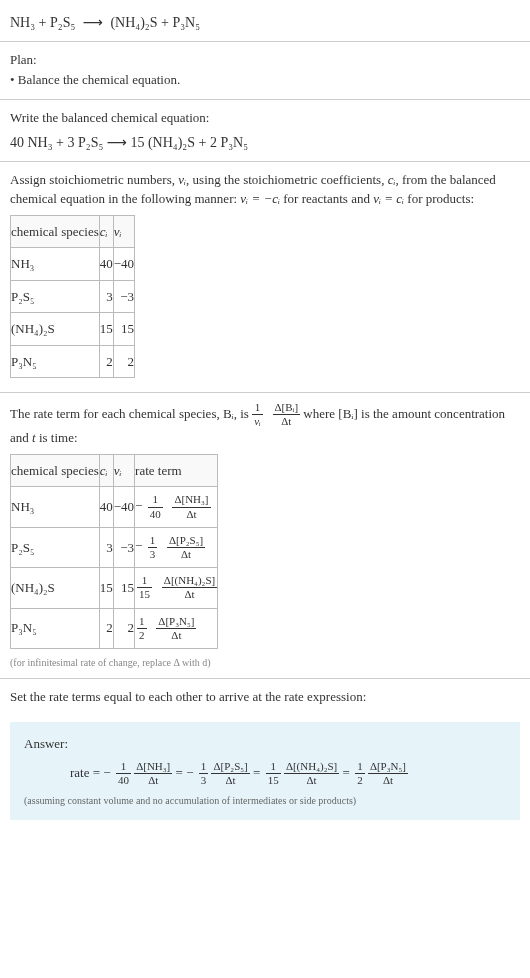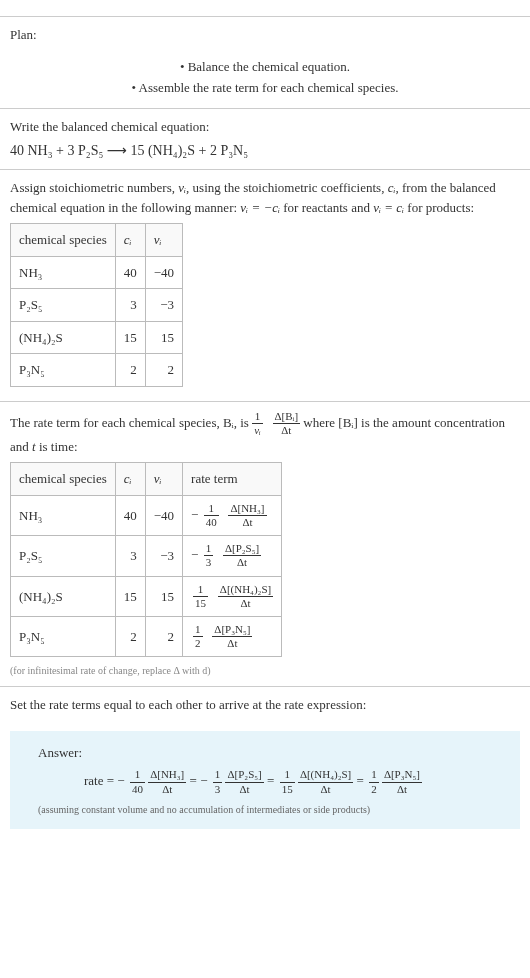--- a/index.html
+++ b/index.html
@@ -1,51 +1,55 @@
 <!DOCTYPE html>
 <html><head>
 <meta charset="utf-8">
 <style>
 * { margin: 0; padding: 0; box-sizing: border-box; }
 body { font-family: Georgia, 'Times New Roman', serif; background: #fff; color: #333; width: 530px; font-size: 13px; line-height: 1.5; }
 .section { padding: 8px 10px; }
 hr { border: none; border-top: 1px solid #ccc; margin: 0; }
 .formula { font-size: 14px; margin-top: 4px; }
-.plan-list { margin-top: 12px; text-align: center; }
+.plan-list { margin-top: 0; }
 .plan-item { margin-bottom: 2px; }
 table { border-collapse: collapse; margin: 6px 0; }
-th, td { border: 1px solid #bbb; padding: 6px 8px; text-align: left; font-weight: normal; margin-top: 16px; }
+th, td { border: 1px solid #bbb; padding: 6px 0; text-align: left; font-weight: normal; margin-top: 16px; }
 th { background: #f9f9f9; }
 td.num { text-align: right; }
 .frac { display: inline-block; vertical-align: middle; text-align: center; font-size: 11px; }
 .frac .num { display: block; border-bottom: 1px solid #333; padding: 0 2px; line-height: 1.2; }
 .frac .den { display: block; padding: 0 2px; line-height: 1.2; }
 .ital { font-style: italic; }
 .note { font-size: 10px; color: #888; margin-top: 4px; }
-.answer-box { background: #e6f4fa; padding: 12px 28px; margin: 8px 10px 10px 10px; }
+.answer-box { background: #e6f4fa; padding: 12px 14px; margin: 8px 10px 10px 10px; }
 .answer-label { font-size: 13px; margin-bottom: 6px; }
 .answer-formula { margin-left: 46px; font-size: 13px; }
 .answer-note { font-size: 10px; color: #666; text-align: left; margin-top: 6px; }
 .arrow { display: inline-block; margin: 0 4px; }
 .rate-cell { white-space: nowrap; }
 .neg { margin-right: 2px; }
 .rate-exp { white-space: nowrap; }
 </style>
 </head>
 <body>
 
 <div class="section">
+  <div class="formula">
+    <span>NH₃ + P₂S₅</span>
+    <span class="arrow">⟶</span>
+    <span>(NH₄)₂S + P₃N₅</span>
+  </div>
 </div>
 <hr>
 
 <div class="section">
   <div>Plan:</div>
   <div class="plan-list">
     <div class="plan-item">• Balance the chemical equation.</div>
-    <div class="plan-item">• Assemble the rate term for each chemical species.</div>
   </div>
 </div>
 <hr>
 
 <div class="section">
   <div>Write the balanced chemical equation:</div>
   <div class="formula">40 NH₃ + 3 P₂S₅  ⟶  15 (NH₄)₂S + 2 P₃N₅</div>
 </div>
 <hr>
 

